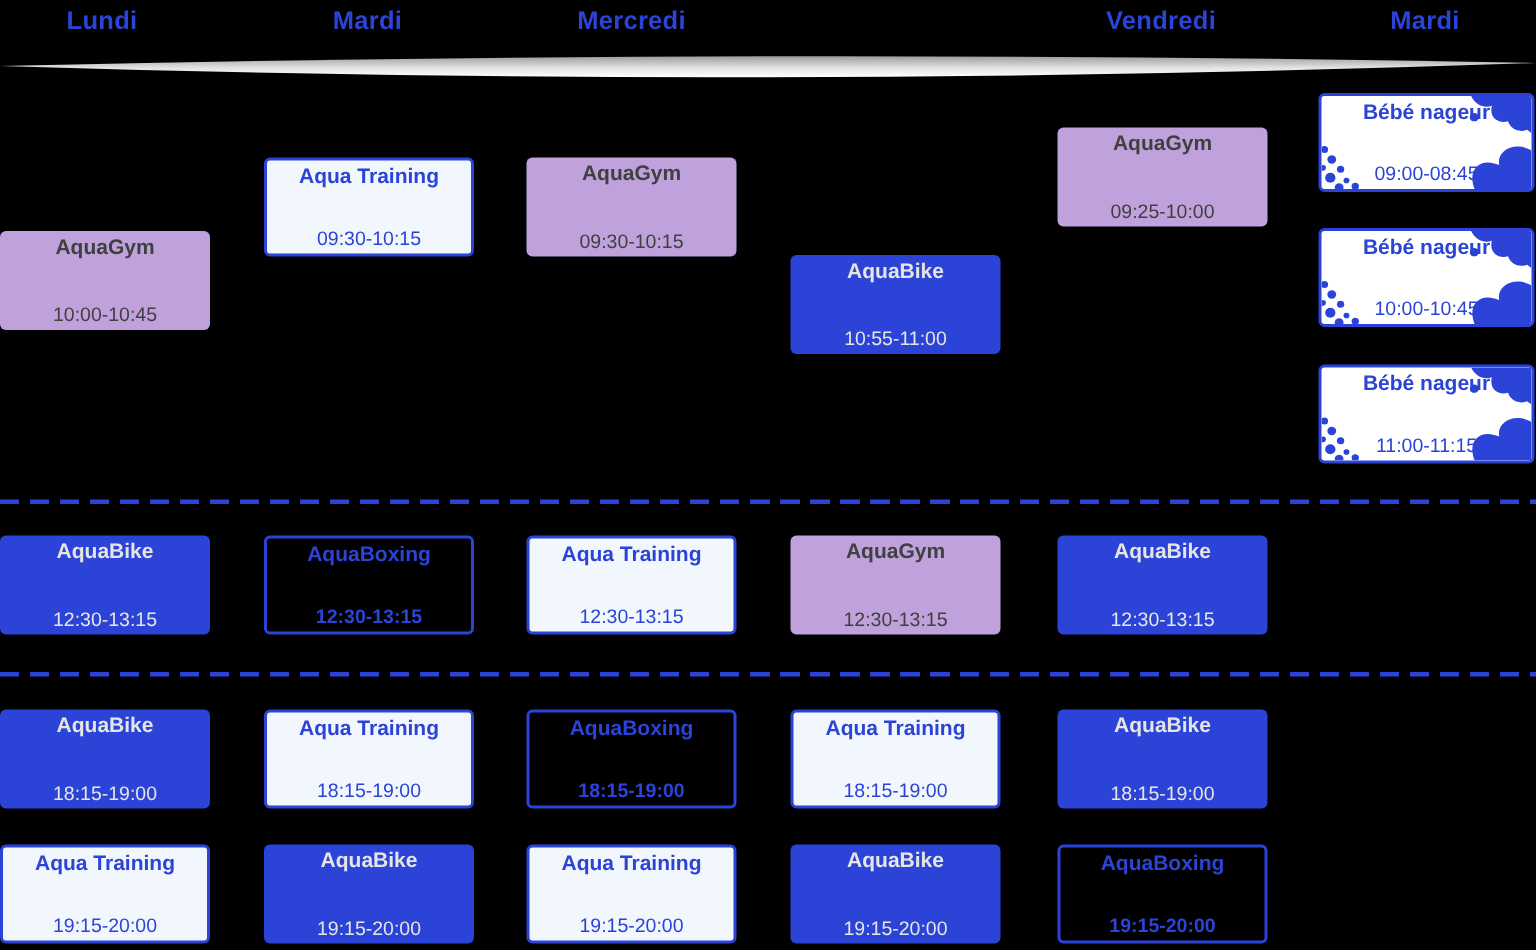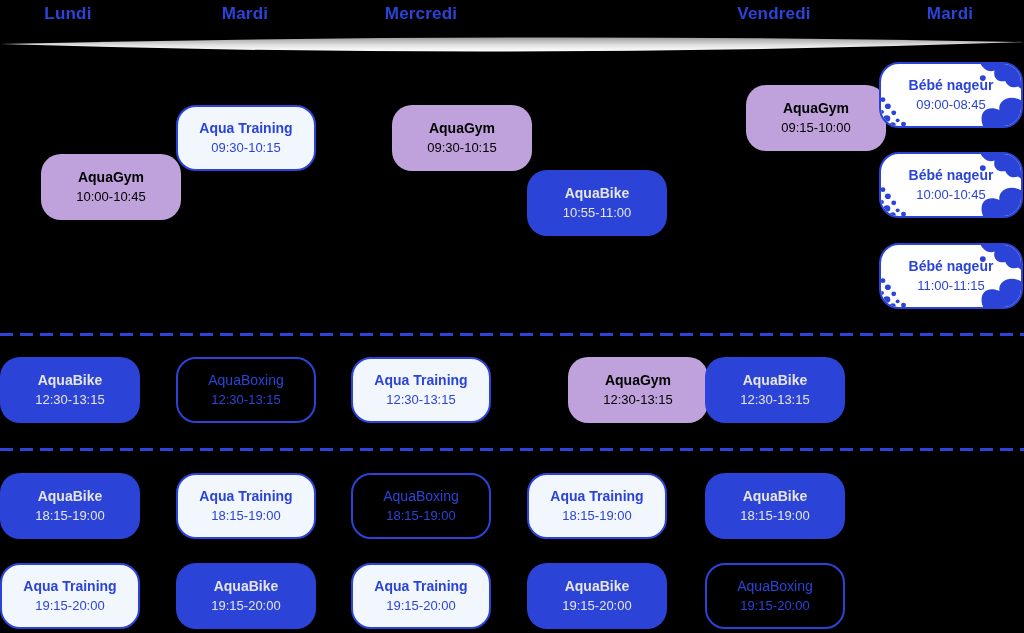--- a/index.html
+++ b/index.html
@@ -27,29 +27,29 @@
 
   .swoosh{position:absolute;left:0;top:30px;width:1024px;height:28px;}
 
   .divider{
     position:absolute;left:0;width:1024px;height:3px;
     background:repeating-linear-gradient(90deg,var(--primary-blue) 0 13px,transparent 13px 20px);
   }
 
   .card{
     position:absolute;width:140px;height:66px;
-    border-radius:20px;box-sizing:border-box;
-    display:flex;flex-direction:column;align-items:center;justify-content:center;
+    border-radius:4px;box-sizing:border-box;
+    display:flex;flex-direction:column;align-items:center;justify-content:space-between;
     text-align:center;line-height:1.45;
   }
   .card--blue{background:var(--primary-blue);color:#e5e5e5;}
-  .card--lavender{background:var(--lavender);color:#000000;margin-left:41px;}
+  .card--lavender{background:var(--lavender);color:#404040;}
   .card--light{background:var(--light-fill);color:var(--primary-blue);border:2px solid var(--primary-blue);}
   .card--outline{background:transparent;color:var(--primary-blue);border:2px solid var(--primary-blue);}
-  .card--outline .card-title,.card--outline .card-time{font-weight:400;}
+  .card--outline .card-title,.card--outline .card-time{font-weight:700;}
   .card--bebe{background:var(--card-white);color:var(--primary-blue);border:2px solid var(--primary-blue);overflow:hidden;}
   .card--bebe .card-title,.card--bebe .card-time{position:relative;z-index:1;}
 
   .card-title{font-size:14px;font-weight:600;}
   .card-time{font-size:13px;font-weight:400;}
 
   .deco{position:absolute;left:0;top:0;width:100%;height:100%;pointer-events:none;}
   .deco path,.deco circle{fill:var(--primary-blue);}
 </style>
 </head>
@@ -88,21 +88,21 @@
   <div class="card card--lavender" style="left:351px;top:105px">
     <div class="card-title">AquaGym</div>
     <div class="card-time">09:30-10:15</div>
   </div>
   <div class="card card--blue" style="left:527px;top:170px">
     <div class="card-title">AquaBike</div>
     <div class="card-time">10:55-11:00</div>
   </div>
   <div class="card card--lavender" style="left:705px;top:85px">
     <div class="card-title">AquaGym</div>
-    <div class="card-time">09:15-10:00</div>
+    <div class="card-time">09:25-10:00</div>
   </div>
 
   <div class="card card--bebe" style="left:879px;top:62px;width:144px">
     <svg class="deco" viewBox="0 0 143 66" preserveAspectRatio="none" aria-hidden="true">
       <path d="M101,-2 c3,8 9,11 15,9 c-2,8 4,13 11,11 c2,6 8,8 13,6 l5,4 L145,-2 Z"></path>
       <circle cx="104" cy="15" r="3"></circle>
       <path d="M145,40 c-12,-9 -26,-2 -24,9 c-13,-6 -23,3 -16,19 l40,0 Z"></path>
       <circle cx="2" cy="38" r="2.5"></circle>
         <circle cx="7" cy="45" r="3"></circle>
         <circle cx="1" cy="51" r="2"></circle>

